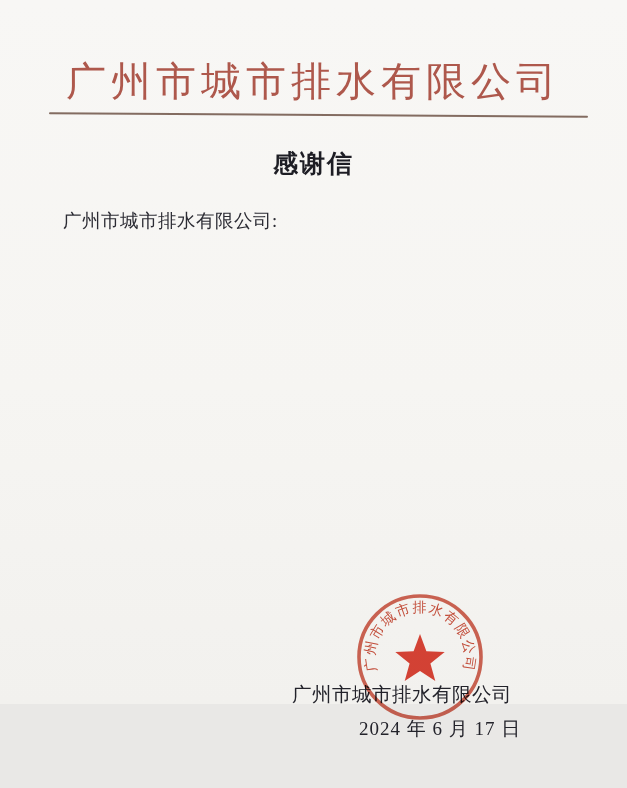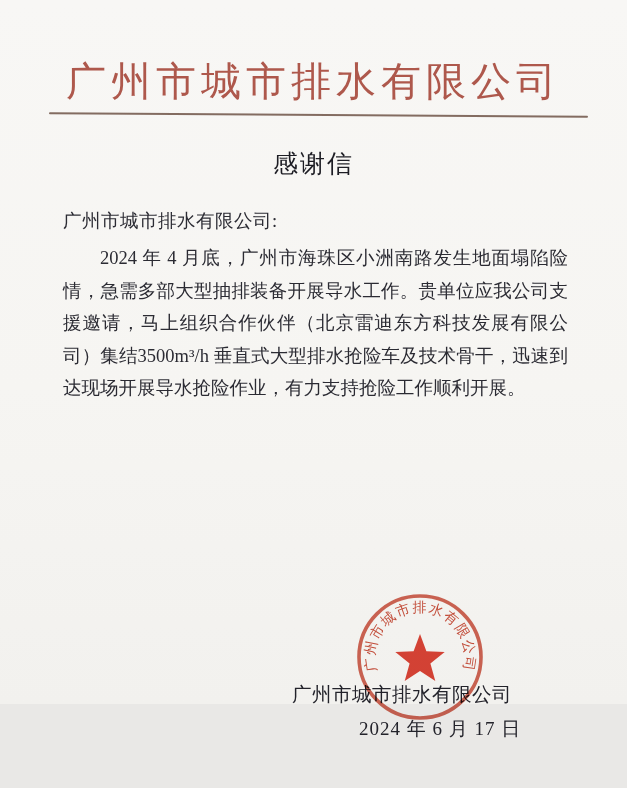--- a/index.html
+++ b/index.html
@@ -26,21 +26,21 @@
     position: absolute; top: 114px; left: 49px;
     width: 539px; height: 2px;
     background: #6f5347;
     border-radius: 1px;
     transform: rotate(0.35deg);
     opacity: 0.85;
   }
   .doc-title {
     position: absolute; top: 147px; left: 0; width: 100%;
     text-align: center;
-    font-size: 25px; font-weight: 400;
+    font-size: 25px; font-weight: 700;
     letter-spacing: 2px;
     color: #1d1d24;
   }
   .salutation {
     position: absolute; top: 208px; left: 63px;
     font-size: 18.5px;
     color: #2b2b33;
     letter-spacing: 0.5px;
   }
   .body-text {
@@ -79,21 +79,20 @@
 
   <div class="letterhead">广州市城市排水有限公司</div>
 
   <div class="divider"></div>
 
   <div class="doc-title">感谢信</div>
 
   <div class="salutation">广州市城市排水有限公司:</div>
 
   <div class="body-text">
-    <p>2024 年 4 月底，广州市海珠区小洲南路发生地面塌陷险情，急需多部大型抽排装备开展导水工作。贵单位应我公司支援邀请，马上组织合作伙伴（北京雷迪东方科技发展有限公司）集结3500m³/h 垂直式大型排水抢险车及技术骨干，迅速到达现场开展导水抢险作业，有力支持抢险工作顺利开展。</p>
   </div>
 
   <div class="sig-company">广州市城市排水有限公司</div>
 
   <div class="sig-date">2024 年 6 月 17 日</div>
 
   <svg class="seal-svg" viewBox="0 0 150 150" xmlns="http://www.w3.org/2000/svg">
     <defs>
       <path id="sealArc" d="M 32.2 88.9 A 45 45 0 1 1 117.8 88.9" fill="none"></path>
     </defs>

